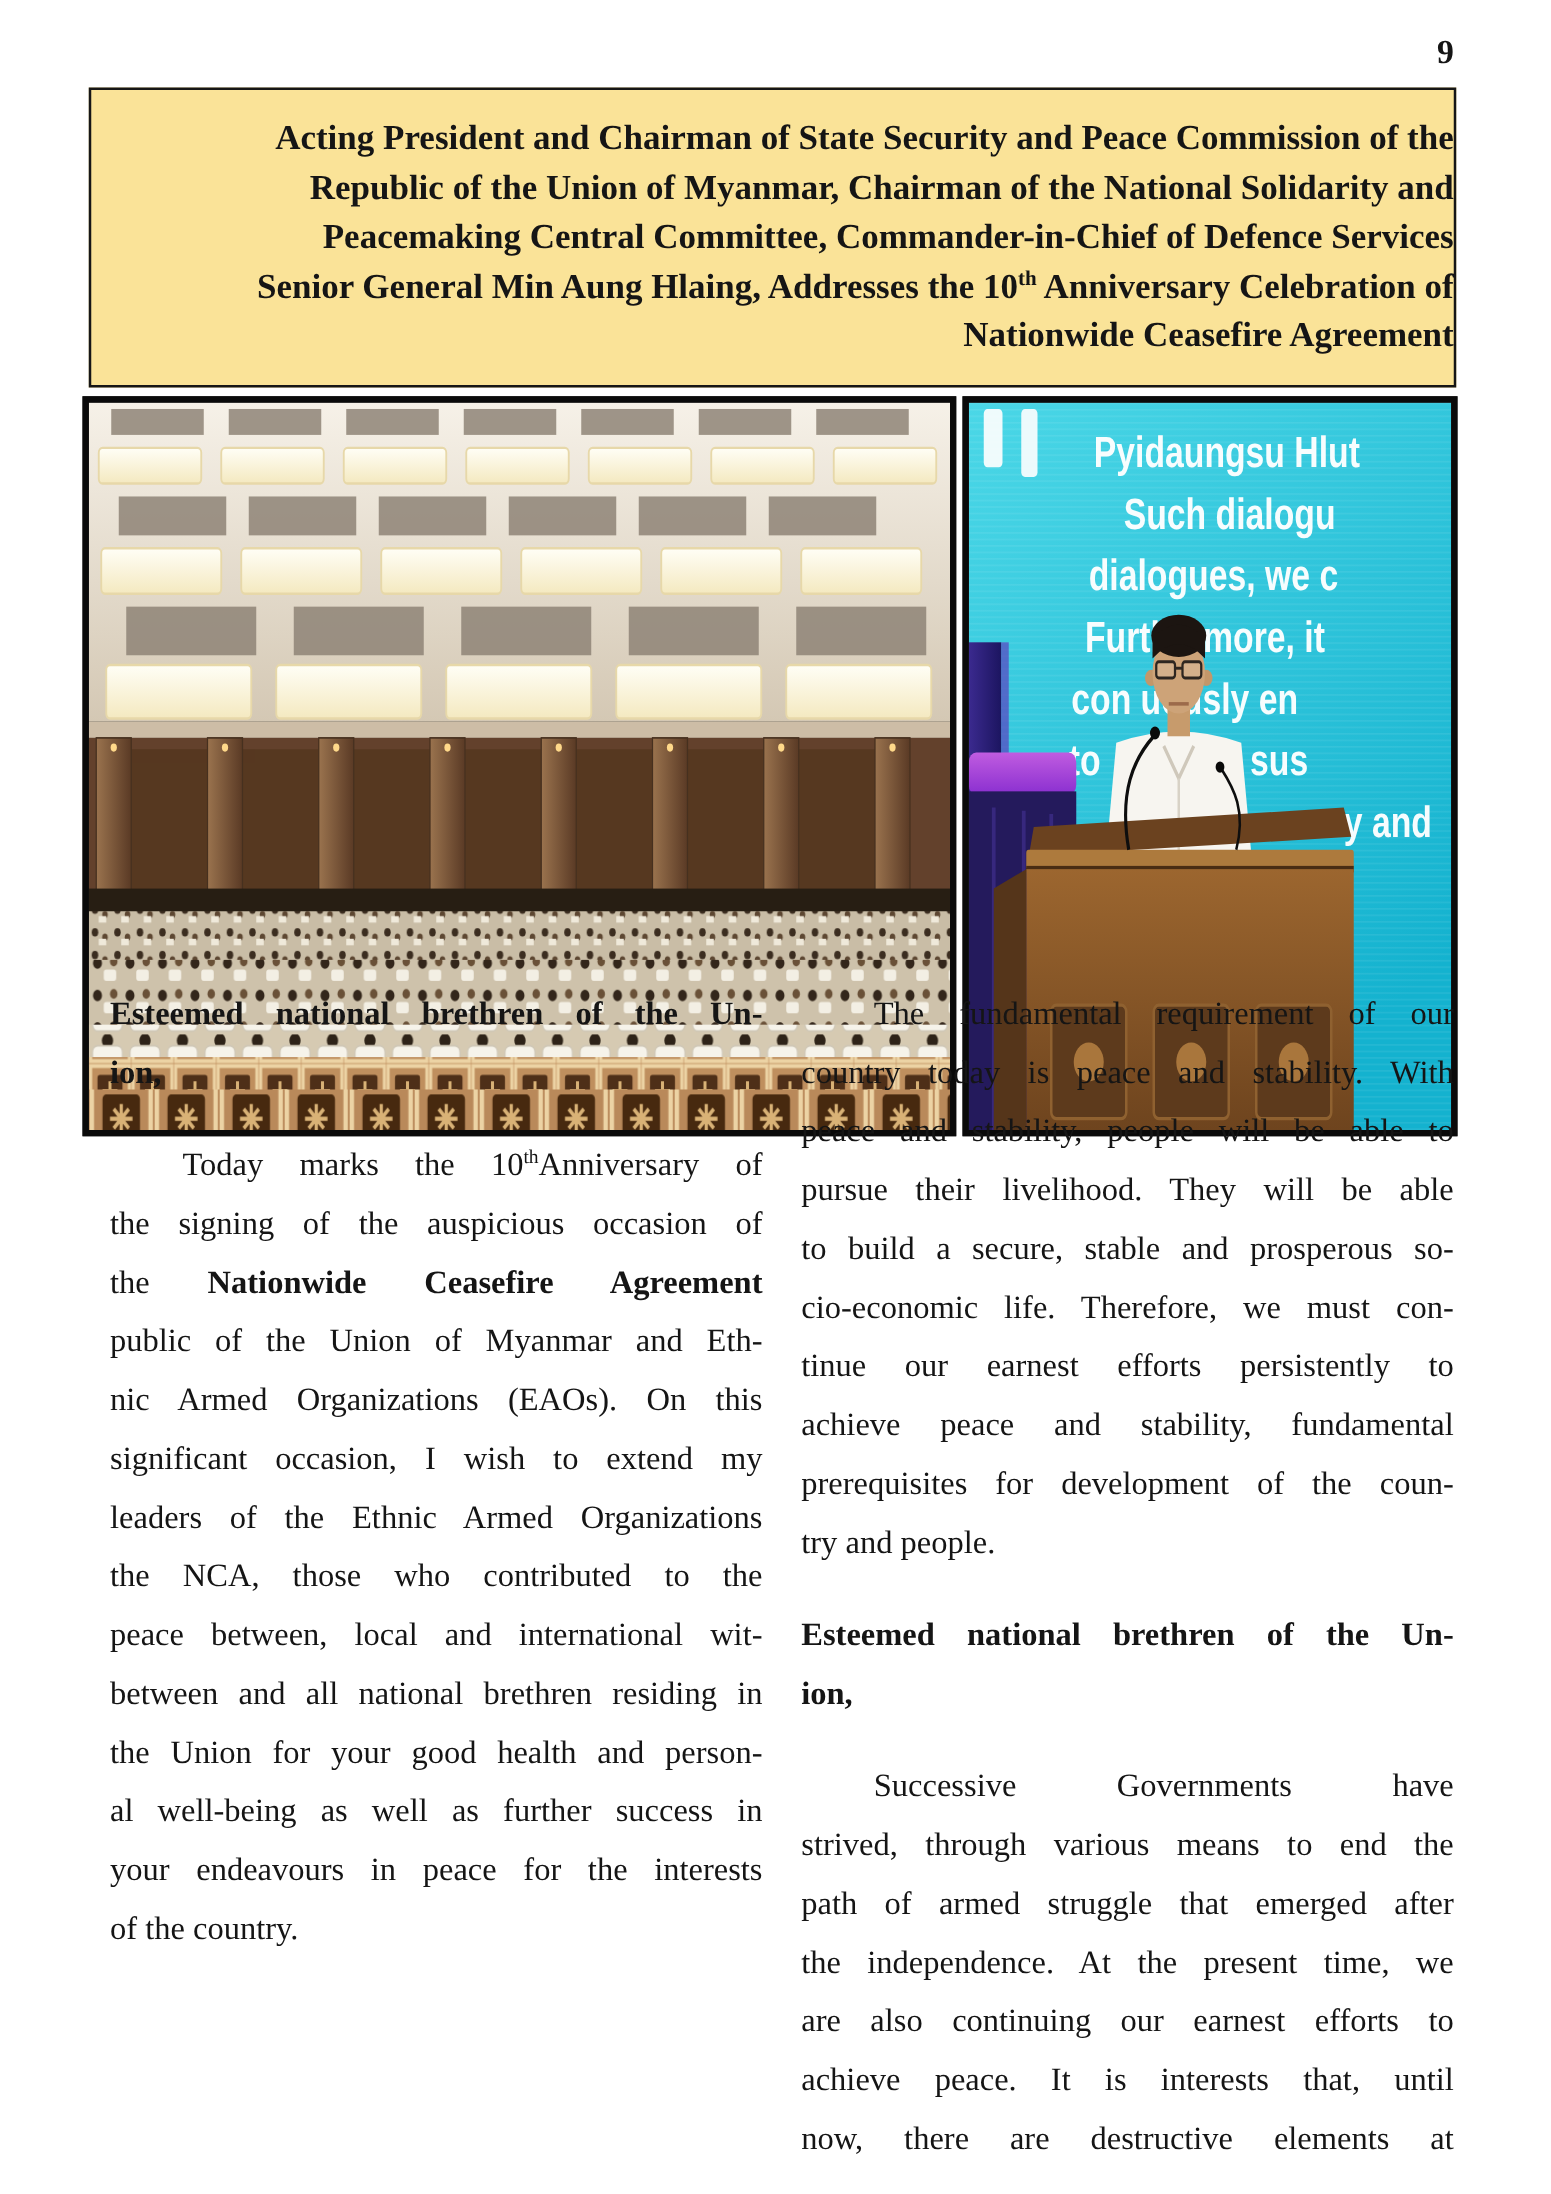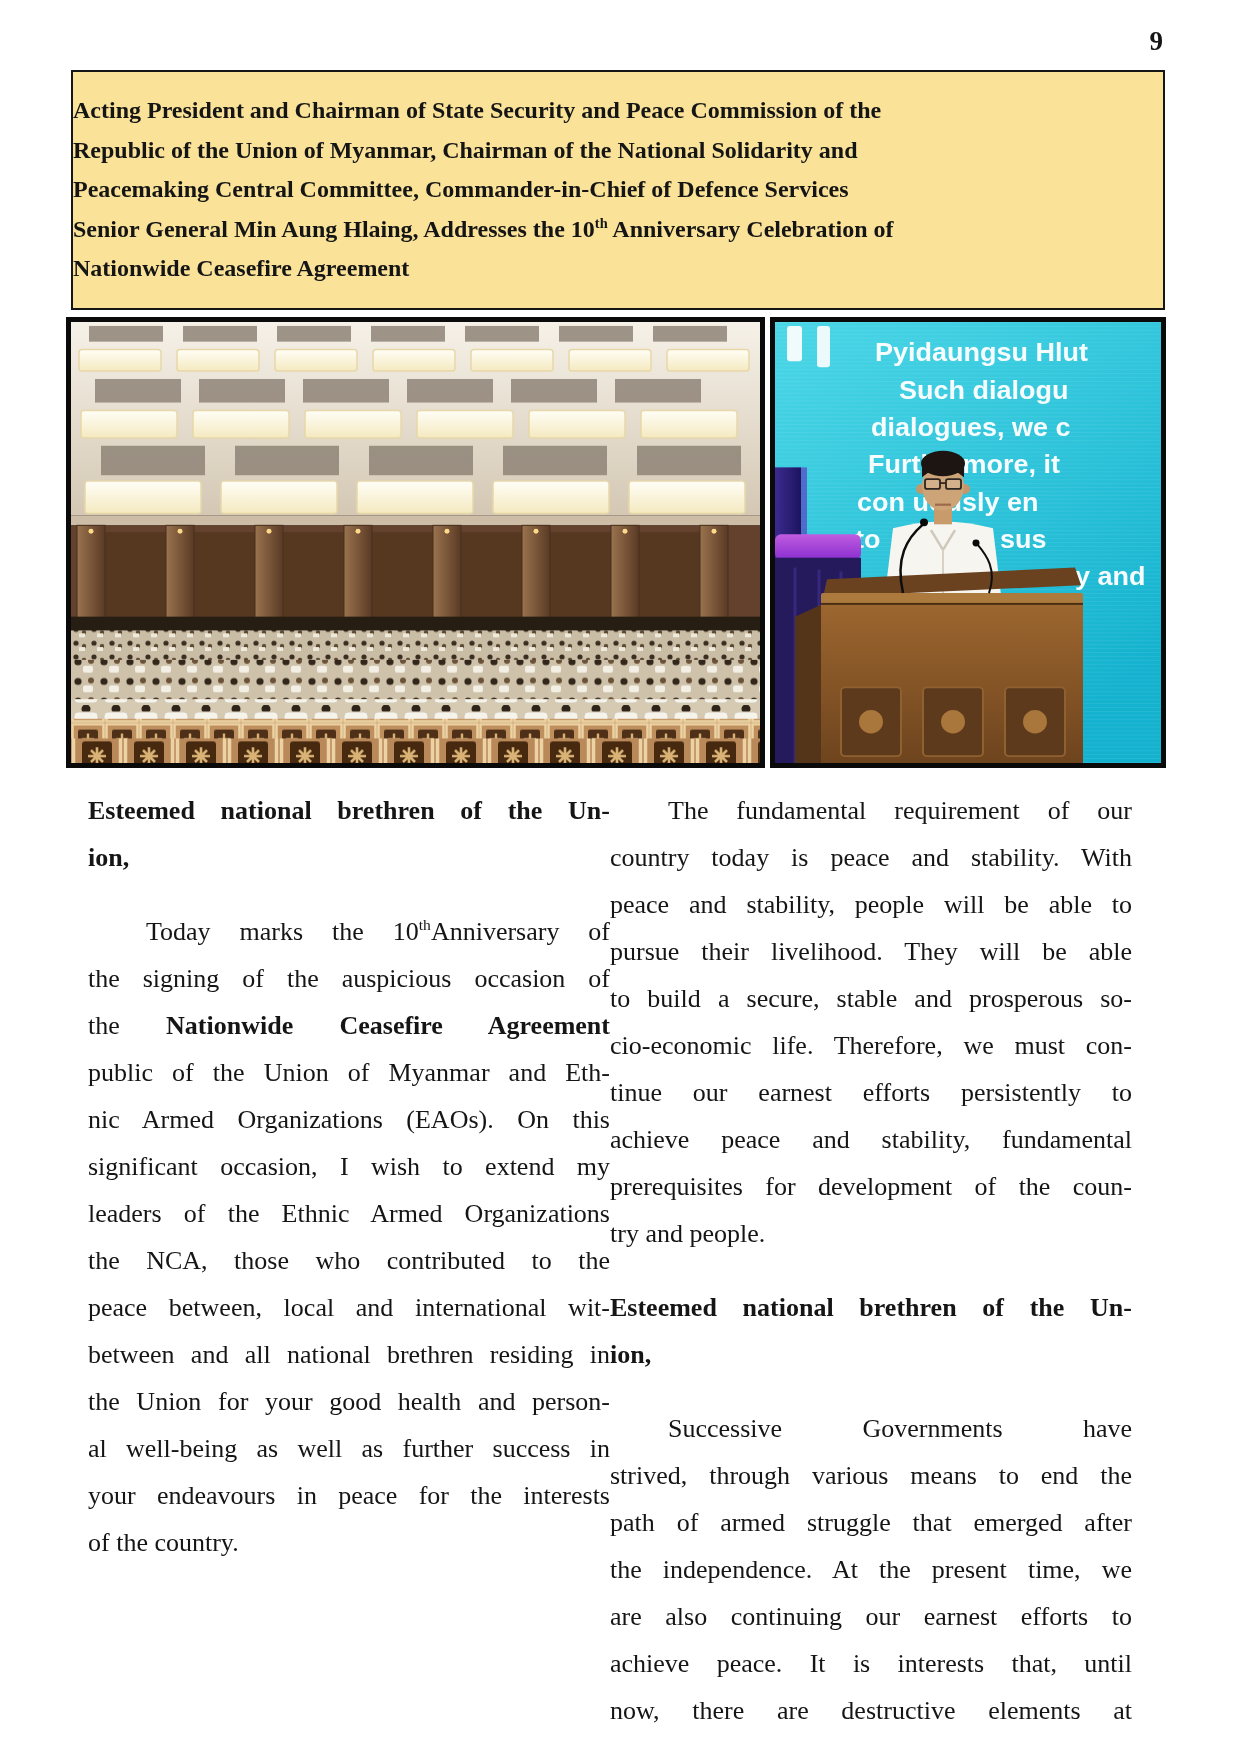--- a/index.html
+++ b/index.html
@@ -8,33 +8,33 @@
     font-family:"Liberation Serif", serif; color:#151515; overflow:hidden;
   }
   .page-number{
     position:absolute; top:26px; right:78px;
     font-size:27px; font-weight:bold;
   }
   .title-banner{
     position:absolute; left:71px; top:70px; width:1094px; height:240px;
     background:#FAE398; border:2.5px solid #161616; box-sizing:border-box;
     display:flex; flex-direction:column; justify-content:center;
-    text-align:left; font-weight:bold; font-size:24px; line-height:39.5px;
+    text-align:right; font-weight:bold; font-size:28px; line-height:39.5px;
   }
   .bline{white-space:nowrap;}
   .photo{
-    position:absolute; top:317px; height:451px; border:5px solid #0a0a0a;
+    position:absolute; top:317px; height:592px; border:5px solid #0a0a0a;
     box-sizing:border-box; background:#222; overflow:hidden;
   }
   .photo-left{left:66px; width:699px;}
   .photo-right{left:770px; width:396px;}
   .photo svg{display:block; width:100%; height:100%;}
   .columns{
     position:absolute; left:88px; top:787px; width:1075px;
-    display:flex; 
+    display:flex; gap:31px;
   }
   .col{width:522px;}
   .para{margin:0 0 27px 0;}
   .para:last-child{margin-bottom:0;}
   .line{
     font-size:26px; line-height:47px;
     text-align:justify; text-align-last:justify;
   }
   .line.endline{text-align-last:left;}
   .para.indent .line:first-child{text-indent:58px;}

